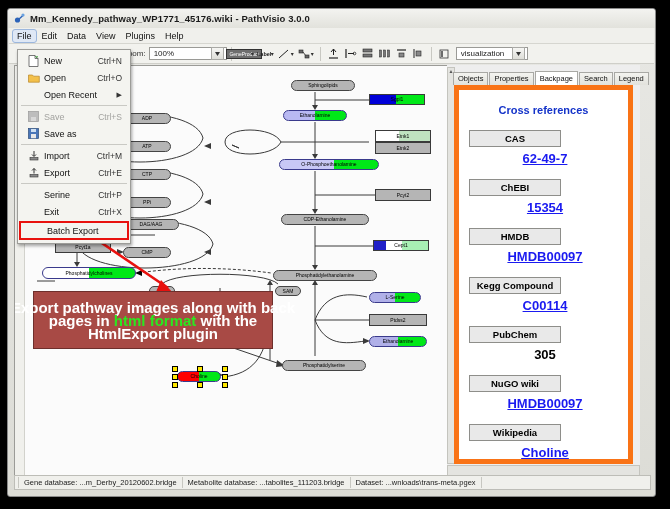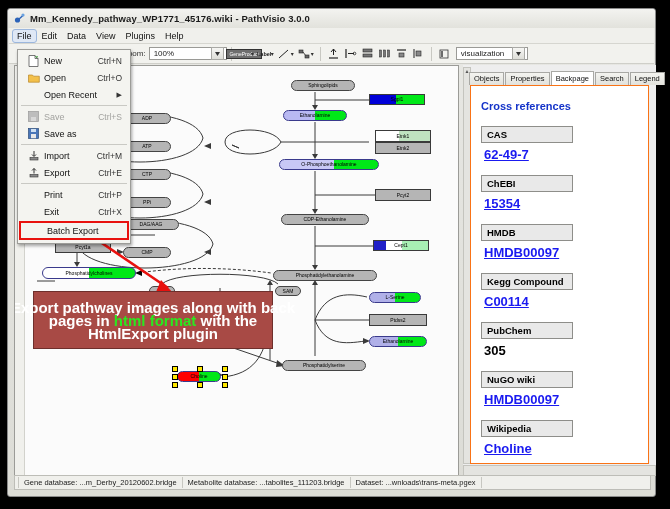--- a/index.html
+++ b/index.html
@@ -80,30 +80,30 @@
   svg.wires{position:absolute;left:0;top:0;width:100%;height:100%;pointer-events:none;}
 
   
   .callout{position:absolute;background:#a84a45;border:1px solid #6e2f2c;
     display:flex;flex-direction:column;align-items:center;justify-content:center;
     padding:4px 6px;box-sizing:border-box;z-index:20;}
   .callout div{font-size:15px;font-weight:700;color:#fff;line-height:13px;text-align:center;white-space:nowrap;}
   .hl-green{color:#2ae81f;}
 
   
-  .sidewrap{position:absolute;left:455px;top:56px;width:193px;height:411px;background:#eee;}
+  .sidewrap{position:absolute;left:439px;top:56px;width:193px;height:411px;background:#eee;}
   .tabstrip{position:absolute;left:6px;top:6px;right:0;height:14px;display:flex;align-items:flex-end;}
   .tab{font-size:7.5px;color:#111;background:linear-gradient(#f4f4f0,#e2e2dc);
     border:1px solid #a8a8a4;border-bottom:none;padding:1px 4px 1px 4px;margin-right:1px;
     line-height:10px;white-space:nowrap;}
   .tab.sel{background:#fff;font-weight:400;padding-top:2px;padding-bottom:2px;position:relative;top:1px;}
   .sidescroll{position:absolute;left:0;top:2px;width:6px;bottom:12px;background:#e4e4e0;border:1px solid #c4c4be;}
   .sidescroll .thumbtop{position:absolute;left:0;top:0;width:100%;height:5px;font-size:5px;text-align:center;color:#555;}
   .backpage{position:absolute;left:7px;top:20px;right:7px;bottom:12px;background:#fff;
-    border:1px solid #f97316;overflow:hidden;padding:10px 10px 0 10px;box-sizing:border-box;}
+    border:5px solid #f97316;overflow:hidden;padding:10px 10px 0 10px;box-sizing:border-box;text-align:center;}
   .bp-h1{font-size:11px;font-weight:700;color:#1433c9;margin:4px 0 14px 0;}
   .bp-box{border:1px solid #8e8e8a;background:#e9e9e9;padding:2px 5px;box-sizing:border-box;
     font-size:9.5px;font-weight:700;color:#000;width:92px;margin-bottom:4px;}
   .bp-val{font-size:13px;color:#1a1af0;text-decoration:underline;font-weight:700;margin:0 0 13px 3px;}
   .bp-val.plain{color:#000;text-decoration:none;}
   .bp-h2{font-size:10.5px;font-weight:700;color:#000;margin-top:6px;}
   .sb-bottom{position:absolute;left:0;right:0;bottom:0;height:11px;background:#e4e4e0;border:1px solid #c4c4be;box-sizing:border-box;}
 
   
   .statusbar{position:absolute;left:6px;bottom:6px;width:637px;height:15px;
@@ -533,21 +533,21 @@
                 <path d="M5 6.5v-5M3 3.5L5 1.5 7 3.5" stroke="#333" stroke-width="1" fill="none"></path>
                 <rect x="1" y="7.5" width="8" height="2.5" fill="#8a8a8a" stroke="#333" stroke-width=".6"></rect>
               </svg>
             </span>
             <span class="fm-lbl">Export</span>
             <span class="fm-acc">Ctrl+E</span>
           </div>
           <div class="fm-sep"></div>
           <div class="fm-row">
             <span class="fm-ico"></span>
-            <span class="fm-lbl">Print</span>
+            <span class="fm-lbl">Serine</span>
             <span class="fm-acc">Ctrl+P</span>
           </div>
           <div class="fm-row">
             <span class="fm-ico"></span>
             <span class="fm-lbl">Exit</span>
             <span class="fm-acc">Ctrl+X</span>
           </div>
           <div class="fm-row boxed">
             <span class="fm-ico"></span>
             <span class="fm-lbl">Batch Export</span>

